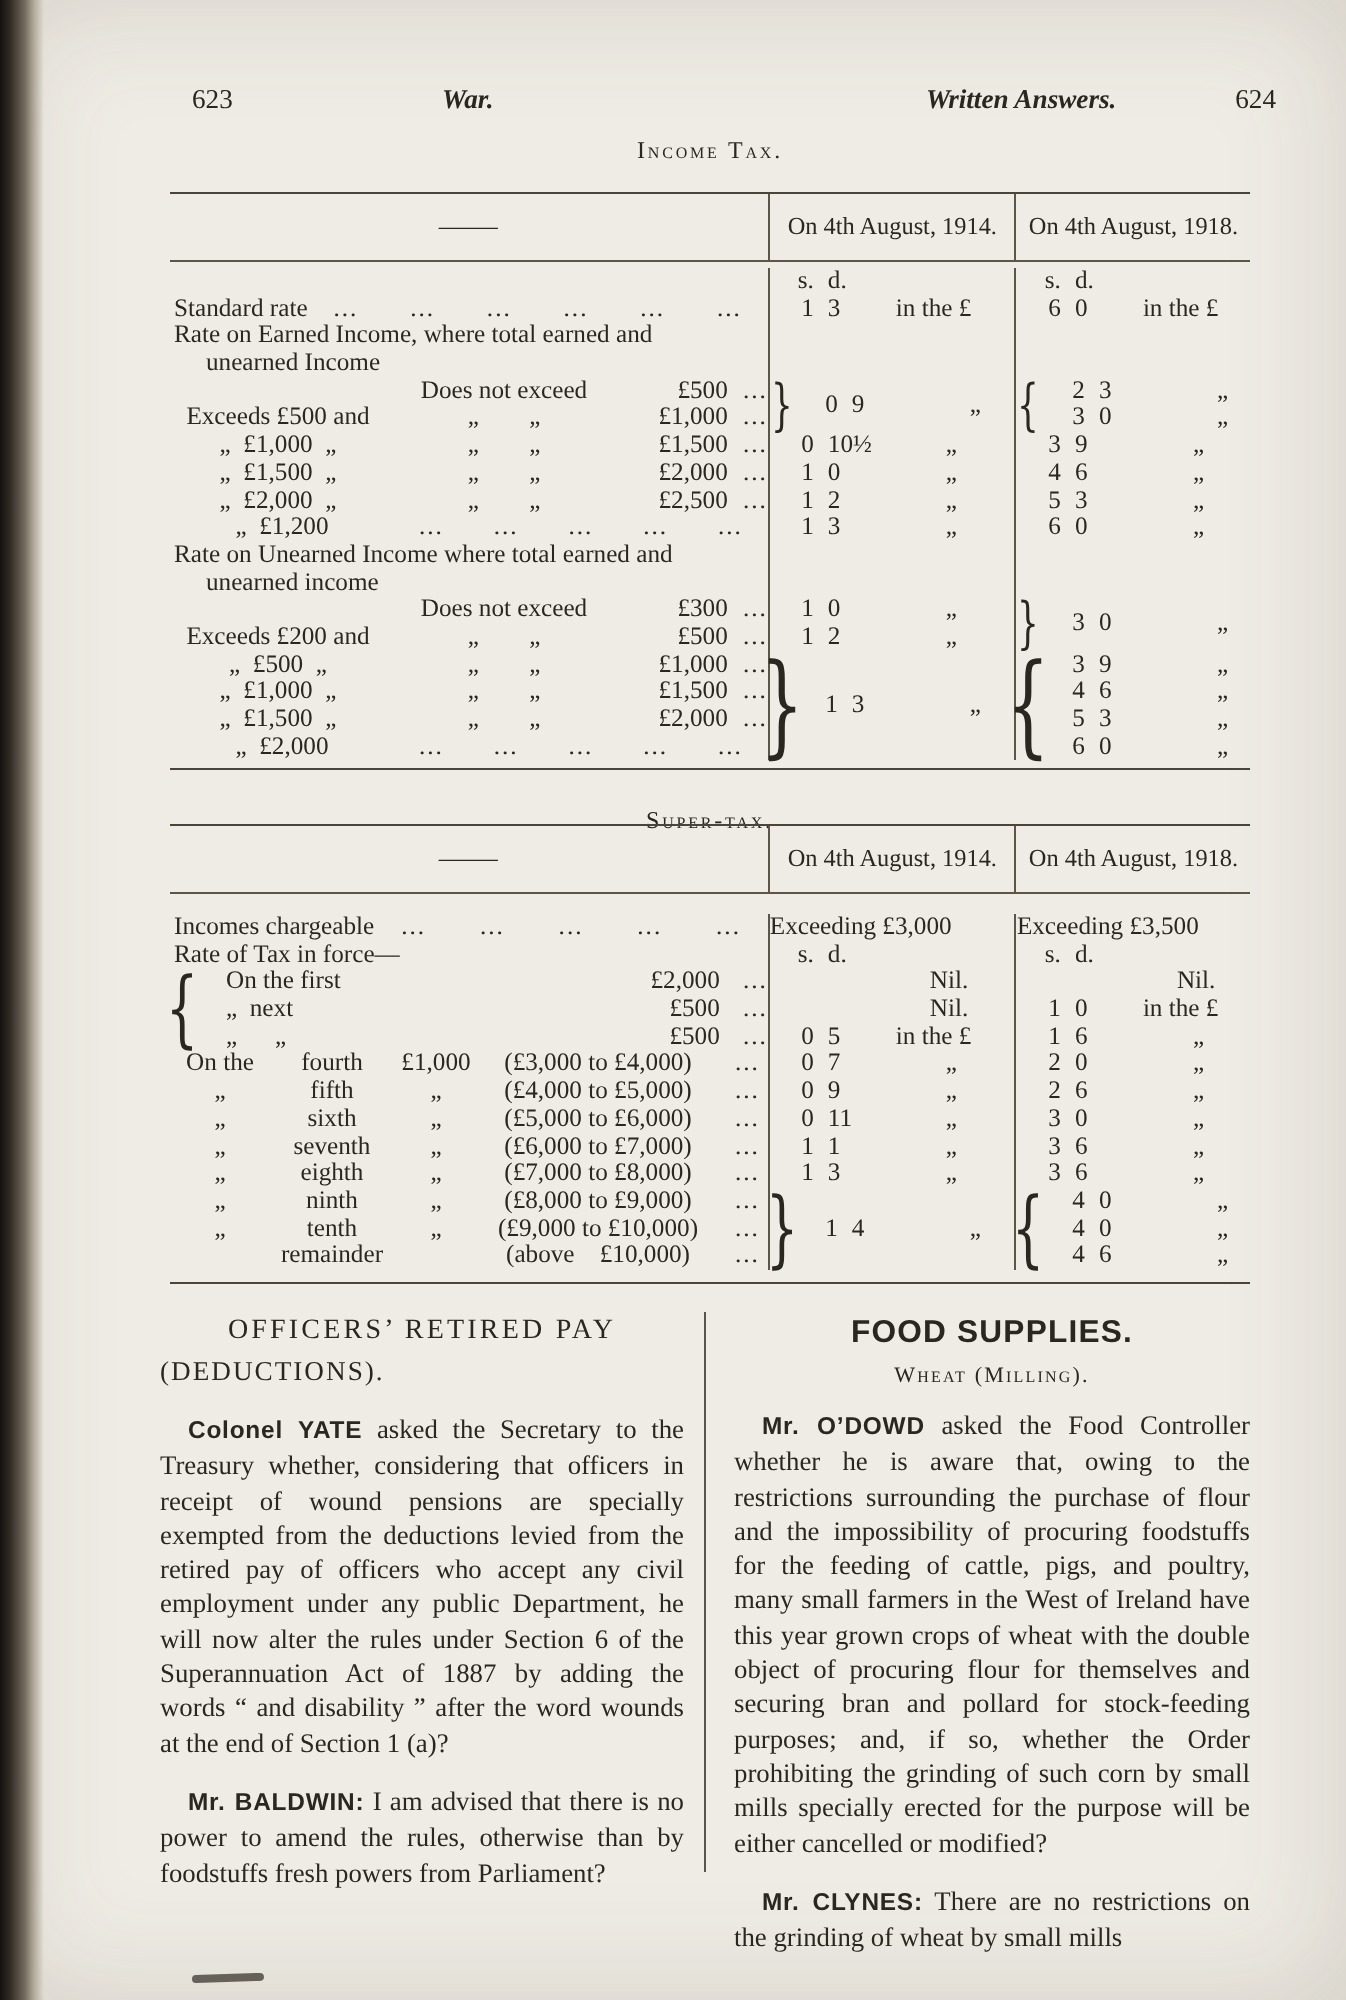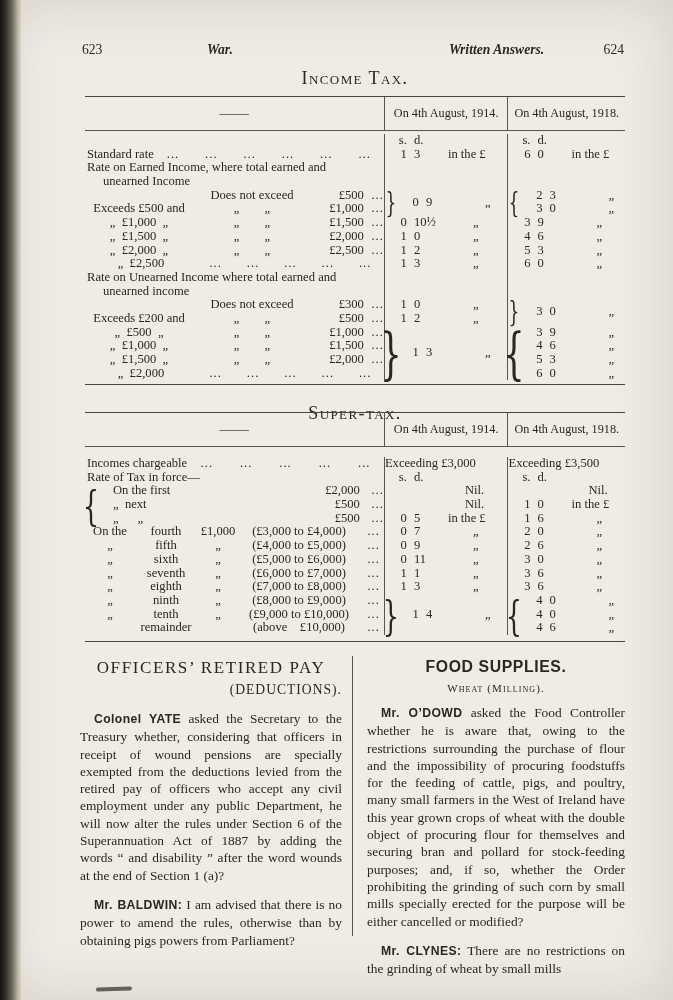--- a/index.html
+++ b/index.html
@@ -4,30 +4,30 @@
 <style>
   html,body{margin:0;padding:0;background:#cfccc4;}
   .page{position:relative;width:673px;height:1000px;background:#efece5;overflow:hidden;
         font-family:"Liberation Serif","DejaVu Serif",serif;color:#2a2720;
         box-shadow:inset 0 0 60px rgba(90,80,60,.18);}
   .binding{position:absolute;left:0;top:0;bottom:0;width:22px;
         background:linear-gradient(90deg,#141210 0%,#2f2a23 22%,#6e685c 55%,#b3ac9e 78%,rgba(239,236,229,0) 100%);}
   .smudge{position:absolute;left:96px;top:987px;width:36px;height:4px;background:#39352c;border-radius:2px;transform:rotate(-2deg);opacity:.75;}
 
   
-  .phdr{position:absolute;top:42px;left:79px;width:545px;height:18px;font-size:13.6px;}
+  .phdr{position:absolute;top:42px;left:93px;width:545px;height:18px;font-size:13.6px;}
   .phdr span{position:absolute;white-space:nowrap;}
   .pn-l{left:3px;}
   .run-l{left:128px;font-style:italic;font-weight:600;}
   .hoc{left:0;right:0;text-align:center;letter-spacing:1.2px;font-size:13.8px;}
   .run-r{left:370px;font-style:italic;font-weight:700;}
   .pn-r{right:0;}
 
   .secheading{position:absolute;left:85px;width:540px;text-align:center;
-        font-variant:small-caps;font-size:18px;letter-spacing:1.4px;}
+        font-variant:small-caps;font-size:12px;letter-spacing:1.4px;}
 
   
   .table{position:absolute;left:85px;width:540px;border-top:1.4px solid #4c4537;border-bottom:1.4px solid #4c4537;}
   .thead{display:flex;height:33px;border-bottom:1px solid #5d5546;font-size:12.2px;}
   .th{display:flex;align-items:center;justify-content:center;white-space:nowrap;}
   .th-dash{width:300px;}
   .th-v1{width:123px;border-left:1px solid #5d5546;}
   .th-v2{width:117px;border-left:1px solid #5d5546;}
   .dash{display:inline-block;transform:scaleX(2.4);}
   .tbody{display:flex;font-size:12.6px;}
@@ -76,22 +76,22 @@
   .gl{padding-left:16px;}
   .gr{flex:1;text-align:right;}
   .gdots{width:24px;text-align:right;letter-spacing:1px;}
 
   
   .articles{position:absolute;top:652px;left:80px;width:545px;}
   .adivider{position:absolute;left:272px;top:4px;height:280px;width:1px;background:#5a544a;}
   .acols{display:flex;}
   .acol-l{width:262px;}
   .acol-r{width:258px;margin-left:auto;}
-  .atitle-serif{text-align:center;font-size:17px;letter-spacing:1.6px;margin:6px 0 4px;}
-  .asub-serif{text-align:right;font-size:13.6px;letter-spacing:1px;margin:0 0 12px;}
+  .atitle-serif{text-align:center;font-size:14px;letter-spacing:1.6px;margin:6px 0 4px;}
+  .asub-serif{text-align:left;font-size:13.6px;letter-spacing:1px;margin:0 0 12px;}
   .atitle-sans{text-align:center;font-family:"Liberation Sans",sans-serif;font-weight:700;
                font-size:15.8px;letter-spacing:.6px;margin:6px 0 6px;}
   .asub-caps{text-align:center;font-variant:small-caps;font-size:11px;letter-spacing:1.1px;margin:0 0 10px;}
   .para{text-align:justify;font-size:13.4px;line-height:17.3px;margin:0 0 12px;text-indent:14px;}
   .spk{font-family:"Liberation Sans",sans-serif;font-size:12.2px;letter-spacing:.4px;}
 </style>
 </head>
 <body>
 
 <div class="page">
@@ -155,21 +155,21 @@
             <span class="bc">£2,000</span>
             <span class="bd">...</span>
           </div>
           <div class="ln db">
             <span class="ba">„ £2,000 „</span>
             <span class="bb">„  „</span>
             <span class="bc">£2,500</span>
             <span class="bd">...</span>
           </div>
           <div class="ln dd">
-            <span class="ddt prew">„ £2,500</span>
+            <span class="ddt prew">„ £1,200</span>
             <span class="dots">
               <span class="dg">...</span>
               <span class="dg">...</span>
               <span class="dg">...</span>
               <span class="dg">...</span>
               <span class="dg">...</span>
             </span>
           </div>
           <div class="ln dp">Rate on Unearned Income where total earned and</div>
           <div class="ln dp" style="padding-left: 18px;">unearned income</div>
@@ -419,21 +419,21 @@
   </div>
 
   <div class="articles">
     <div class="adivider"></div>
     <div class="acols">
       <div class="acol-l">
         <div class="atitle-serif">OFFICERS’ RETIRED PAY</div>
         <div class="asub-serif">(DEDUCTIONS).</div>
         <div id="paras-left">
             <p class="para"><b class="spk">Colonel YATE</b><span> asked the Secretary to the Treasury whether, considering that officers in receipt of wound pensions are specially exempted from the deductions levied from the retired pay of officers who accept any civil employment under any public Department, he will now alter the rules under Section 6 of the Superannuation Act of 1887 by adding the words “ and disability ” after the word wounds at the end of Section 1 (a)?</span></p>
-            <p class="para"><b class="spk">Mr. BALDWIN:</b><span> I am advised that there is no power to amend the rules, otherwise than by obtaining pigs powers from Parliament?</span></p>
+            <p class="para"><b class="spk">Mr. BALDWIN:</b><span> I am advised that there is no power to amend the rules, otherwise than by foodstuffs fresh powers from Parliament?</span></p>
           </div>
       </div>
       <div class="acol-r">
         <div class="atitle-sans">FOOD SUPPLIES.</div>
         <div class="asub-caps">Wheat (Milling).</div>
         <div id="paras-right">
             <p class="para"><b class="spk">Mr. O’DOWD</b><span> asked the Food Controller whether he is aware that, owing to the restrictions surrounding the purchase of flour and the impossibility of procuring foodstuffs for the feeding of cattle, pigs, and poultry, many small farmers in the West of Ireland have this year grown crops of wheat with the double object of procuring flour for themselves and securing bran and pollard for stock-feeding purposes; and, if so, whether the Order prohibiting the grinding of such corn by small mills specially erected for the purpose will be either cancelled or modified?</span></p>
             <p class="para"><b class="spk">Mr. CLYNES:</b><span> There are no restrictions on the grinding of wheat by small mills</span></p>
           </div>
       </div>

